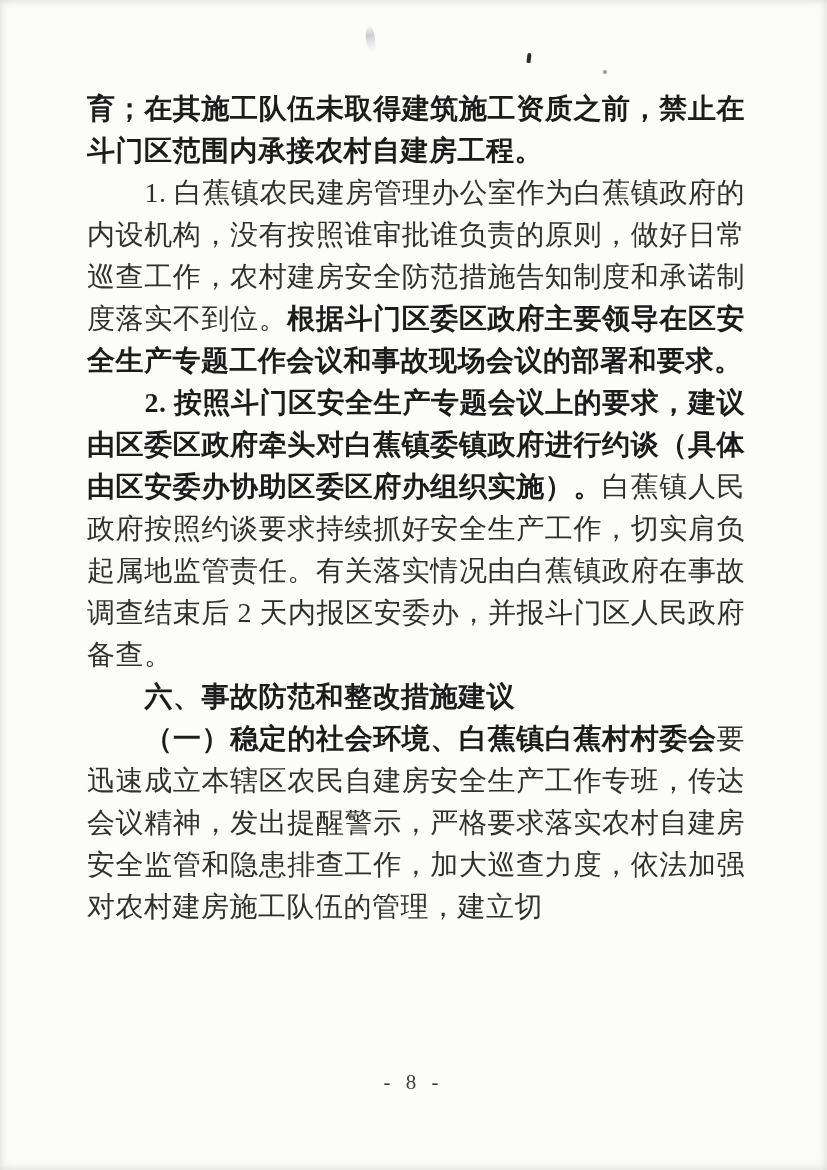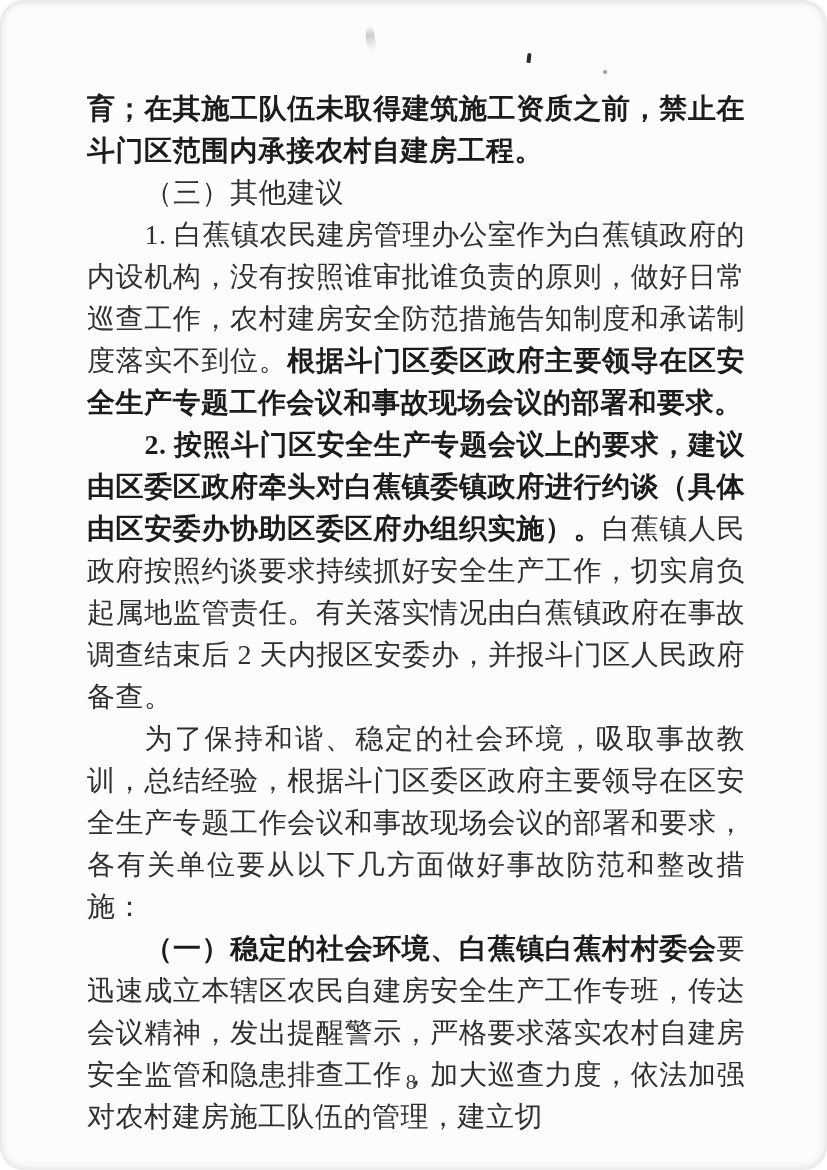--- a/index.html
+++ b/index.html
@@ -12,21 +12,20 @@
     position: relative;
     width: 827px;
     height: 1170px;
     background: #fcfcfa;
     overflow: hidden;
     box-shadow:
       inset 0 3px 6px rgba(120,120,120,0.10),
       inset -3px 0 8px rgba(120,120,120,0.06),
       inset 3px 0 8px rgba(120,120,120,0.05),
       inset 0 -4px 8px rgba(120,120,120,0.08);
-    border-radius: 24px;
   }
   .text-block {
     position: absolute;
     left: 87px;
     top: 88px;
     width: 658px;
     font-size: 28px;
     line-height: 42px;
     letter-spacing: 0.5px;
     color: #303030;
@@ -88,21 +87,20 @@
 </head>
 <body>
 
 <div class="page">
   <div class="smudge"></div>
   <div class="speck-comma"></div>
   <div class="speck-dot"></div>
 
   <div class="text-block">
       <p class=""><span class="seg bold">育；在其施工队伍未取得建筑施工资质之前，禁止在斗门区范围内承接农村自建房工程。</span></p>
-      <p class="indent"><span class="seg">（三）其他建议</span></p>
       <p class="indent"><span class="seg">1. 白蕉镇农民建房管理办公室作为白蕉镇政府的内设机构，没有按照谁审批谁负责的原则，做好日常巡查工作，农村建房安全防范措施告知制度和承诺制度落实不到位。</span><span class="seg bold">根据斗门区委区政府主要领导在区安全生产专题工作会议和事故现场会议的部署和要求。</span></p>
       <p class="indent"><span class="seg bold">2. 按照斗门区安全生产专题会议上的要求，建议由区委区政府牵头对白蕉镇委镇政府进行约谈（具体由区安委办协助区委区府办组织实施）。</span><span class="seg">白蕉镇人民政府按照约谈要求持续抓好安全生产工作，切实肩负起属地监管责任。有关落实情况由白蕉镇政府在事故调查结束后 2 天内报区安委办，并报斗门区人民政府备查。</span></p>
-      <p class="indent"><span class="seg">为了保持和谐、稳定的社会环境，吸取事故教训，总结经验，根据斗门区委区政府主要领导在区安全生产专题工作会议和事故现场会议的部署和要求，各有关单位要从以下几方面做好事故防范和整改措施：</span></p>
+      <p class="indent heading"><span class="seg bold">六、事故防范和整改措施建议</span></p>
       <p class="indent"><span class="seg bold">（一）稳定的社会环境、白蕉镇白蕉村村委会</span><span class="seg">要迅速成立本辖区农民自建房安全生产工作专班，传达会议精神，发出提醒警示，严格要求落实农村自建房安全监管和隐患排查工作，加大巡查力度，依法加强对农村建房施工队伍的管理，建立切</span></p>
     </div>
 
   <div class="footer">- 8 -</div>
 </div>
 
 </body></html>

